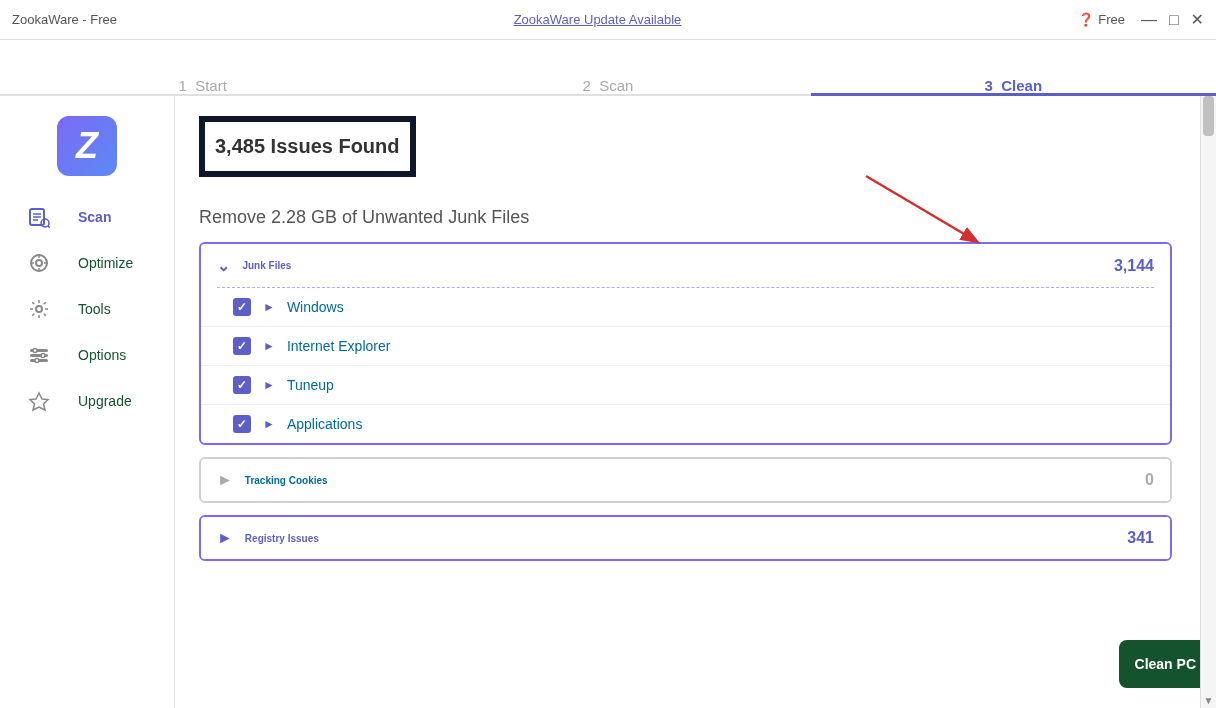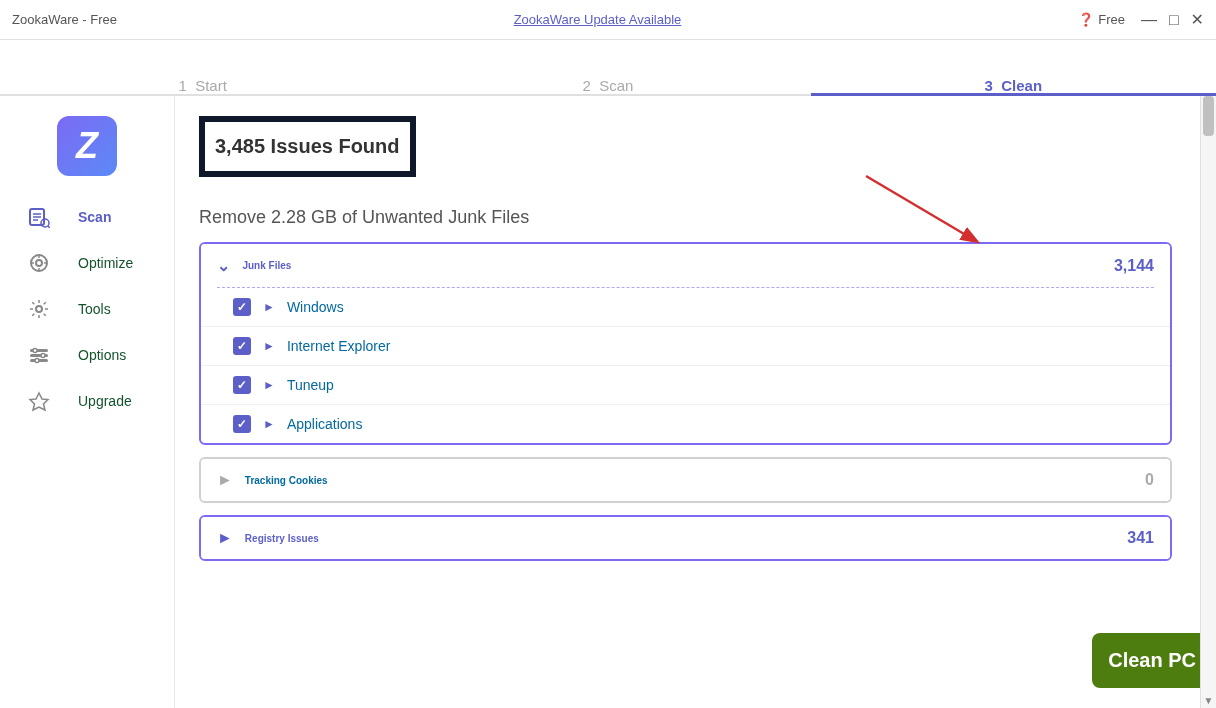--- a/index.html
+++ b/index.html
@@ -111,22 +111,22 @@
     .sub-label { font-size: 14px; color: #0369a1; }
 
     
     .arrow-annotation {
       position: absolute; top: 80px; right: 210px; pointer-events: none;
     }
 
     
     .footer { position: absolute; bottom: 20px; right: 24px; }
     .clean-btn {
-      background: #4d7c0f; color: white; border: none; border-radius: 8px;
-      padding: 16px 16px; font-size: 20px; font-weight: 600; cursor: pointer;
+      background: #14532d; color: white; border: none; border-radius: 8px;
+      padding: 16px 16px; font-size: 14px; font-weight: 600; cursor: pointer;
     }
 
     
     .scrollbar-track {
       position: absolute; right: 0; top: 0; bottom: 0; width: 16px;
       background: #f5f5f5; border-left: 1px solid #e0e0e0;
     }
     .scrollbar-thumb {
       position: absolute; top: 0; left: 2px; right: 2px; height: 40px;
       background: #c0c0c0; border-radius: 4px;

